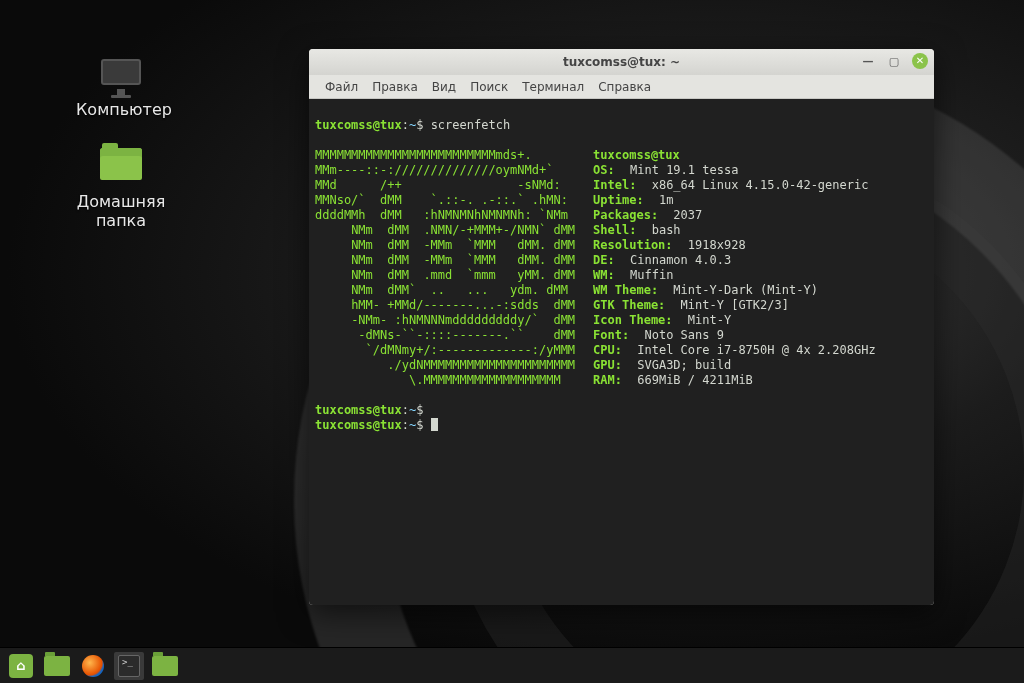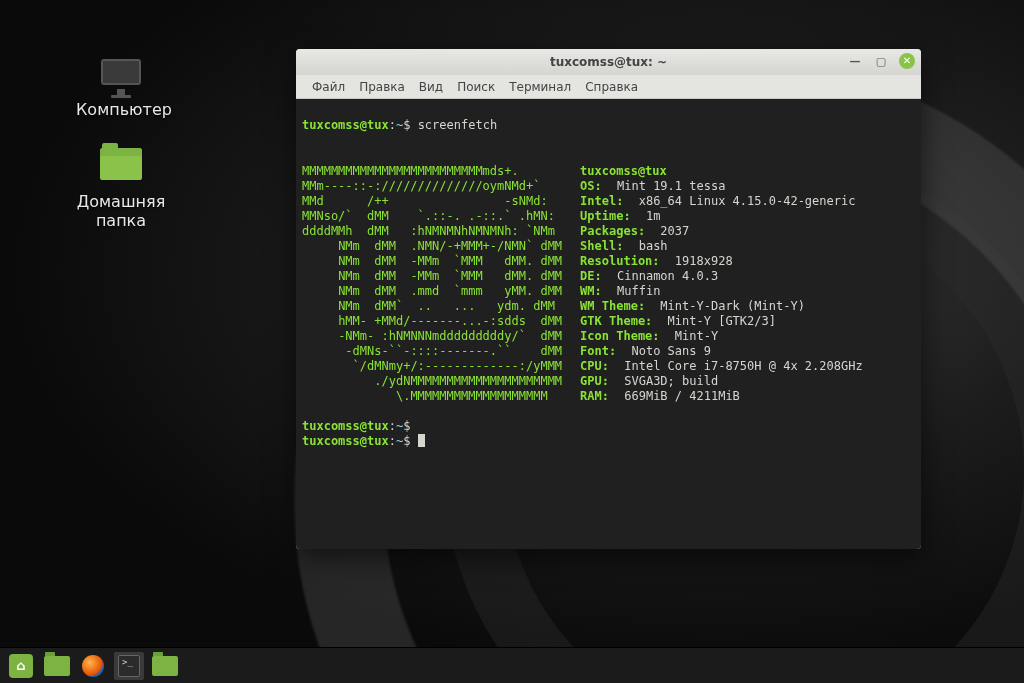--- a/index.html
+++ b/index.html
@@ -71,24 +71,24 @@
 
   .folder {
     width: 42px; height: 32px; background:#8bc34a; border-radius:3px 3px 2px 2px; position:relative;
     box-shadow: inset 0 8px 0 #7cb342;
   }
   .folder::before{ content:""; position:absolute; top:-5px; left:2px; width:16px; height:6px; background:#7cb342; border-radius:2px 2px 0 0;}
 
   
   .window {
     position: absolute;
-    left: 296px;
+    left: 309px;
     top: 49px;
     width: 625px;
-    height: 500px;
+    height: 556px;
     background: #d8d8d4;
     border-radius: 4px;
     box-shadow: 0 8px 30px rgba(0,0,0,.6);
     display: flex;
     flex-direction: column;
     overflow: hidden;
   }
   .titlebar {
     height: 26px;
     background: linear-gradient(#e8e8e4,#d4d4d0);
@@ -146,21 +146,21 @@
   .lbl{ color:#8ae234; font-weight:bold; }
   .val{ color:#d3d7cf;padding-left:8px; }
   .cursor {
     display:inline-block;
     width:7px;
     height:13px;
     background:#d3d7cf;
     vertical-align:-2px;
   }
 
-  .term-columns { display:flex;margin-top:16px; }
+  .term-columns { display:flex; }
   .term-col-left { }
   .term-col-right{ padding-left: 18px; }
 
   
   .taskbar {
     position: absolute;
     left: 0; right: 0; bottom: 0;
     height: 36px;
     background: #1b1b1b;
     display: flex;

